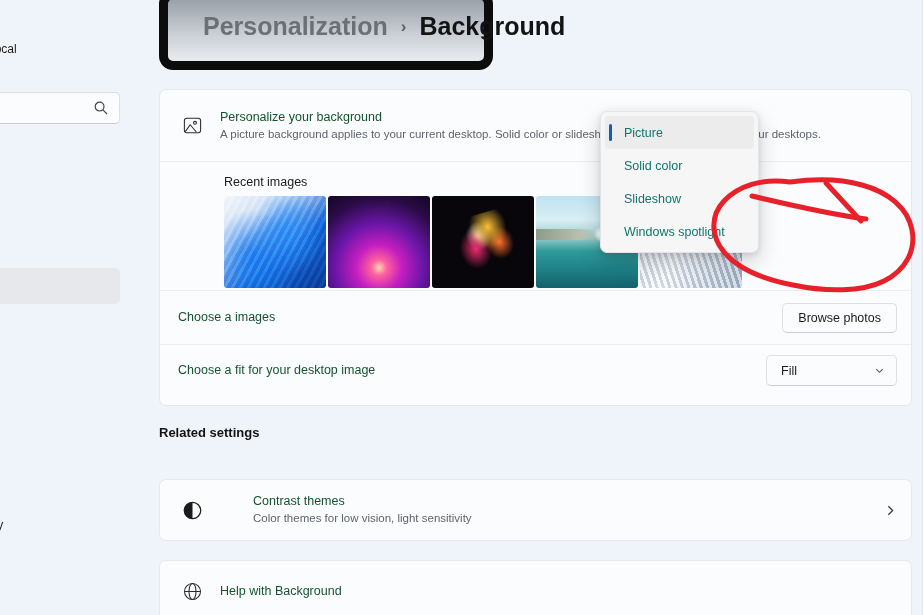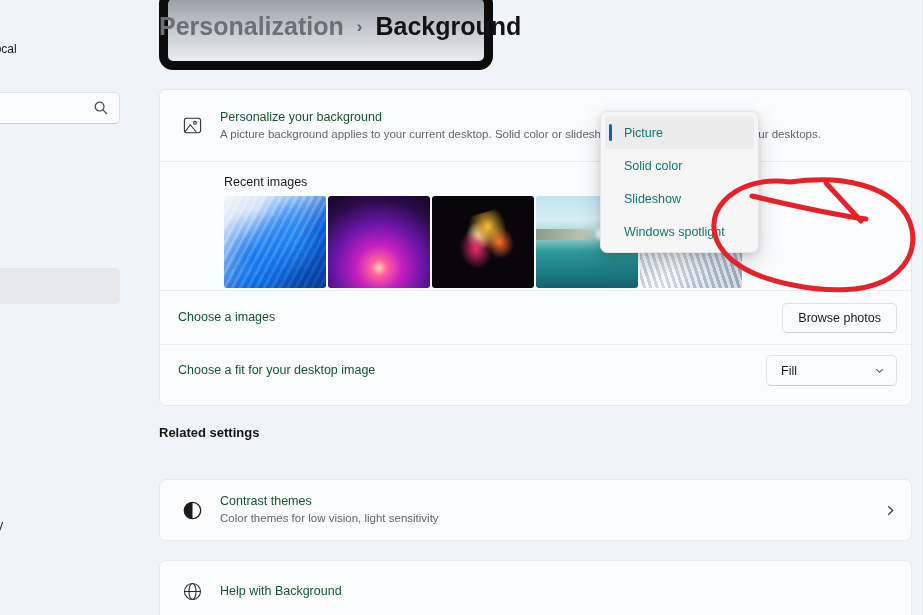--- a/index.html
+++ b/index.html
@@ -60,21 +60,21 @@
   
   .content {
     position: absolute; left: 148px; top: 0;
     width: 775px; height: 615px;
     background: #eff3fa;
     overflow: hidden;
   }
   .breadcrumb {
     position: absolute; left: 11px; top: 12px;
     display: flex; align-items: center; gap: 13px;
-    font-size: 25px; font-weight: bold;
+    font-size: 25px; font-weight: bold; padding-left: 44px;
   }
   .crumb-parent { color: #6b7077; }
   .crumb-sep { color: #5c6169; font-size: 17px; font-weight: bold; }
   .crumb-current { color: #131313; }
 
   
   .monitor-preview {
     position: absolute; left: 11px; top: -10px;
     width: 334px; height: 80px;
     background: linear-gradient(180deg, #9aa0a8 0%, #c9ced4 55%, #e9ecef 100%);
@@ -97,21 +97,21 @@
     position: relative; width: 100%;
     display: flex; align-items: center;
     padding: 0 14px 0 18px;
   }
   .row + .row { border-top: 1px solid #ebedf0; }
 
   .row-personalize { height: 71px; }
   .row-recent      { height: 129px; align-items: flex-start; padding-top: 13px; }
   .row-photo       { height: 54px; }
   .row-fit         { height: 52px; gap: 16px; }
-  .row-contrast    { height: 60px; }
+  .row-contrast    { height: 60px; gap: 33px; }
   .row-help        { height: 60px; }
 
   .row-icon {
     width: 28px; min-width: 28px; height: 28px;
     display: flex; align-items: center; justify-content: center;
     color: #2b2b2b; margin-right: 14px;
   }
   .row-text { flex: 1; min-width: 0; }
   .row-title {
     font-size: 12.5px; color: #14532d; line-height: 1.35;

